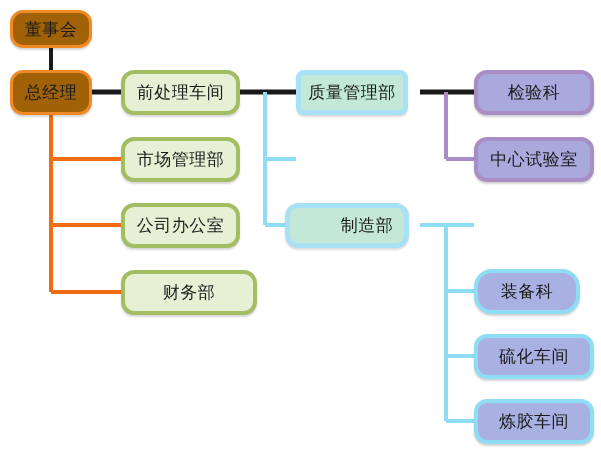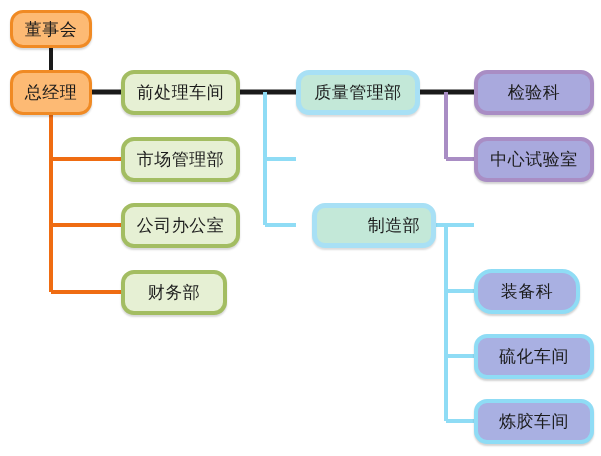--- a/index.html
+++ b/index.html
@@ -17,21 +17,21 @@
     display:flex;align-items:center;justify-content:center;
     border-radius:13px;
     font-size:17px;
     line-height:1;
     color:#1b1b1b;
     letter-spacing:0.5px;
     white-space:nowrap;
     z-index:3;
   }
   .n-orange{
-    background:#fdba74;
+    background:#a16207;
     border:3px solid #f08a24;
     box-shadow:0 2px 2px rgba(0,0,0,0.16);
   }
   .n-green{
     background:#e6f0d4;
     border:4px solid #a3bd62;
     box-shadow:0 2px 2px rgba(0,0,0,0.16);
   }
   .n-mint{
     background:#c3e8d8;
@@ -97,30 +97,30 @@
   </div>
 
   <div class="node n-green" style="left:121px;top:137px;width:119px;height:45px;">
     <span>市场管理部</span>
   </div>
 
   <div class="node n-green" style="left:121px;top:203px;width:119px;height:45px;">
     <span>公司办公室</span>
   </div>
 
-  <div class="node n-green" style="left:121px;top:270px;width:106px;height:45px;">
+  <div class="node n-green" style="left:121px;top:270px;width:136px;height:45px;">
     <span>财务部</span>
   </div>
 
-  <div class="node n-mint" style="left:296px;top:70px;width:124px;height:45px;">
+  <div class="node n-mint" style="left:296px;top:70px;width:112px;height:45px;border-radius:8px;">
     <span>质量管理部</span>
   </div>
 
 
-  <div class="node n-mint" style="left:312px;top:203px;width:124px;height:45px;padding-left:40px;">
+  <div class="node n-mint" style="left:285px;top:203px;width:124px;height:45px;padding-left:40px;">
     <span>制造部</span>
   </div>
 
   <div class="node n-purple" style="left:474px;top:70px;width:120px;height:45px;">
     <span>检验科</span>
   </div>
 
   <div class="node n-purple" style="left:474px;top:137px;width:120px;height:45px;">
     <span>中心试验室</span>
   </div>

